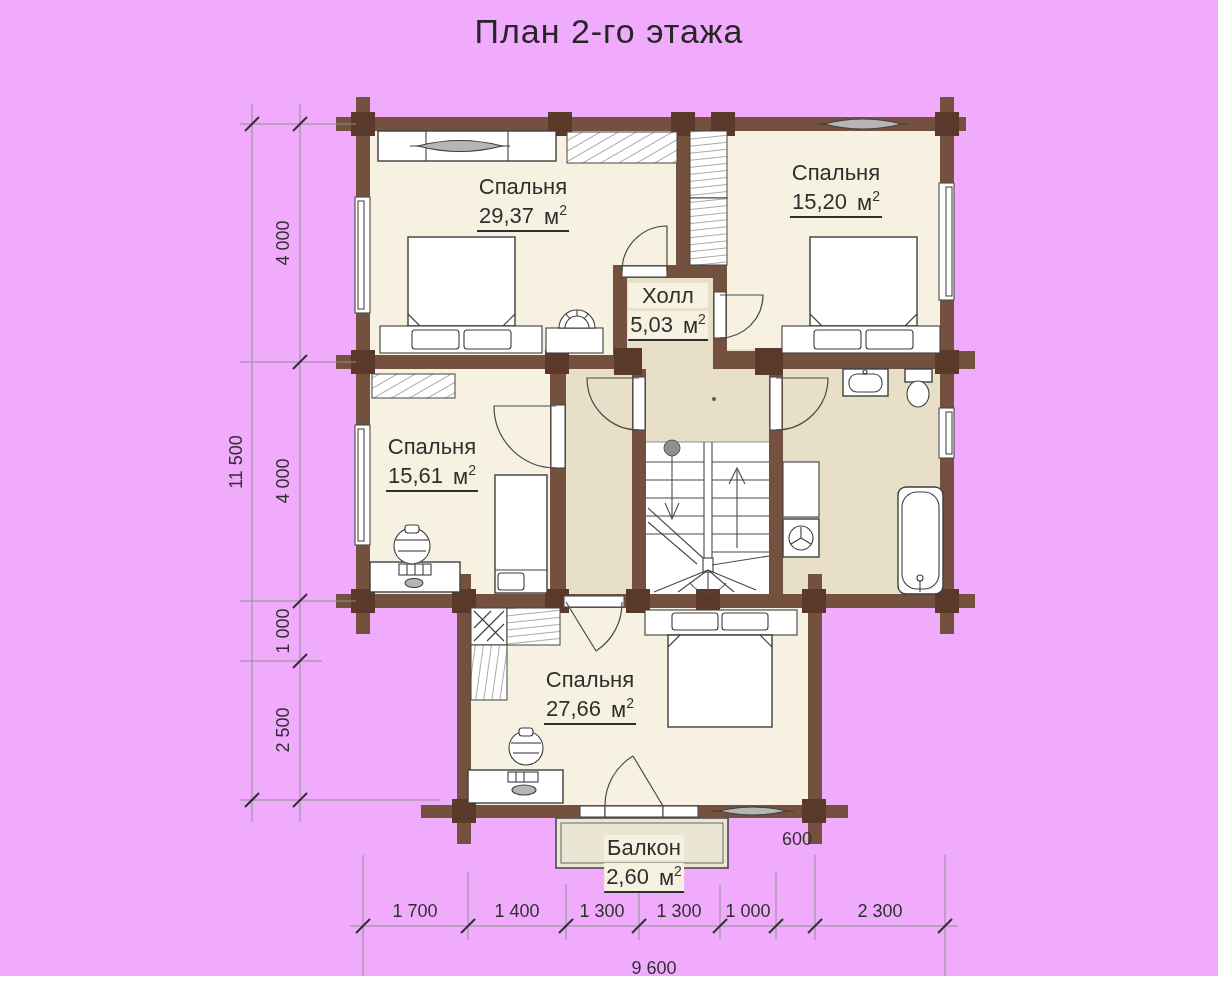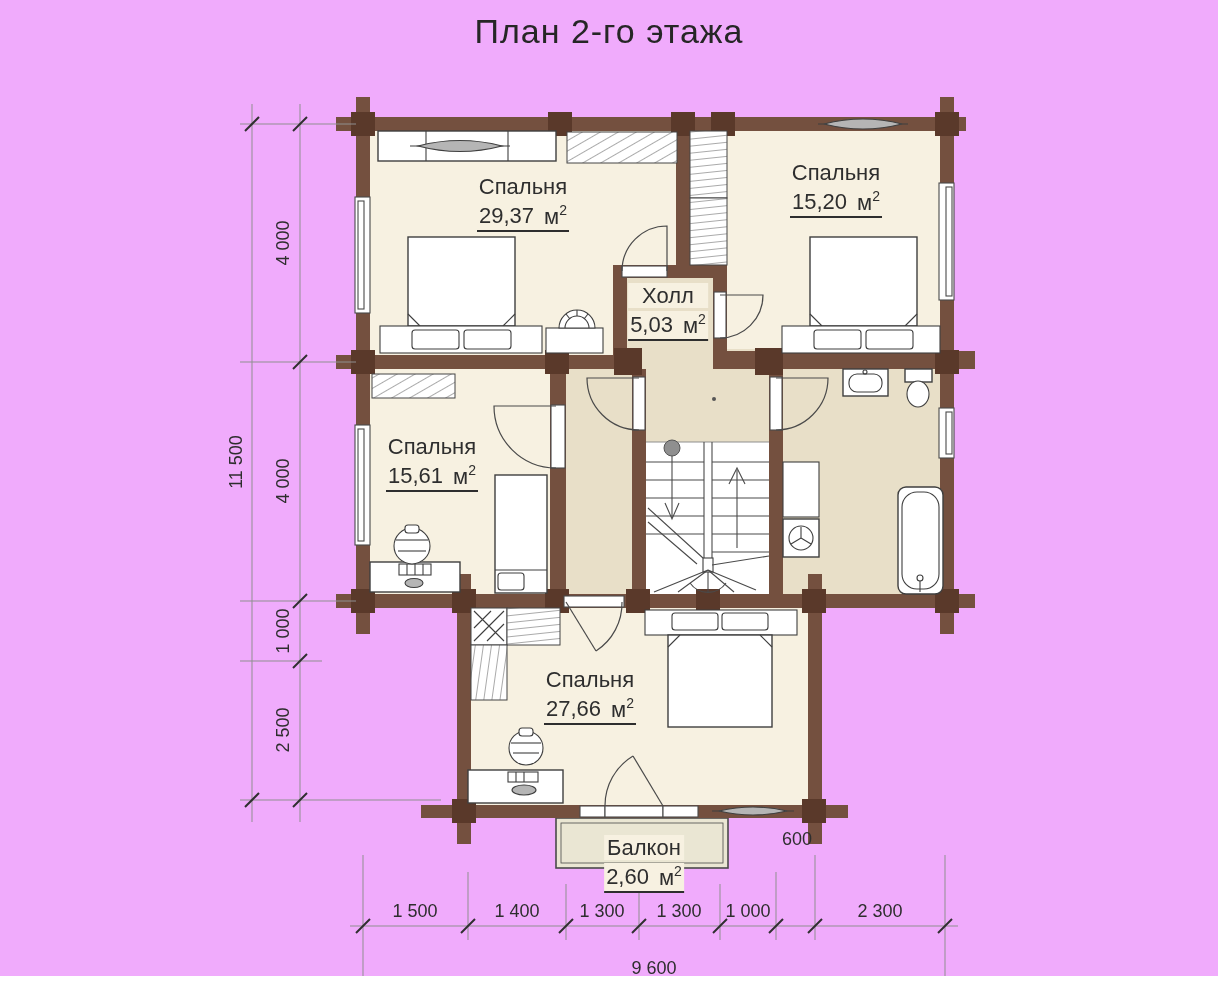--- a/index.html
+++ b/index.html
@@ -385,21 +385,21 @@
   <div class="rname">Балкон</div>
   <div class="rarea"><span>2,60</span><span class="unit">м</span><sup>2</sup></div>
 </div>
 
 <div class="dimv" style="left:283px;top:243px;">4 000</div>
 <div class="dimv" style="left:283px;top:481px;">4 000</div>
 <div class="dimv" style="left:283px;top:631px;">1 000</div>
 <div class="dimv" style="left:283px;top:730px;">2 500</div>
 <div class="dimv" style="left:236px;top:462px;">11 500</div>
 
-<div class="dimh" style="left:415px;top:901px;">1 500</div>
+<div class="dimh" style="left:415px;top:901px;">1 700</div>
 <div class="dimh" style="left:517px;top:901px;">1 400</div>
 <div class="dimh" style="left:602px;top:901px;">1 300</div>
 <div class="dimh" style="left:679px;top:901px;">1 300</div>
 <div class="dimh" style="left:748px;top:901px;">1 000</div>
 <div class="dimh" style="left:797px;top:829px;">600</div>
 <div class="dimh" style="left:880px;top:901px;text-align:right;">2 300</div>
 <div class="dimh" style="left:654px;top:958px;">9 600</div>
 
 </div>
 

